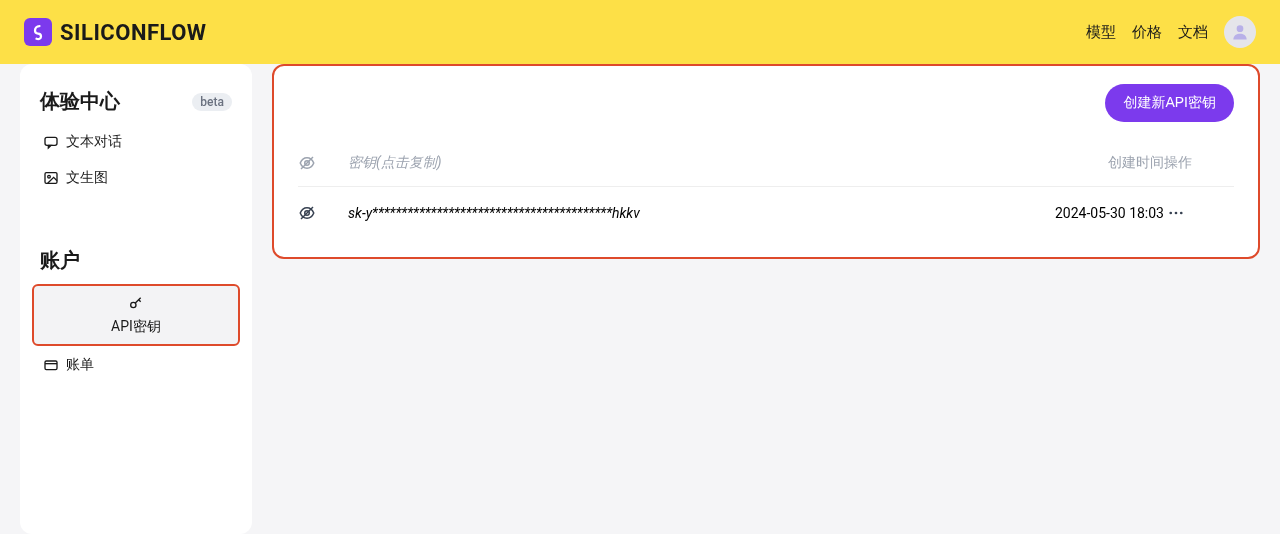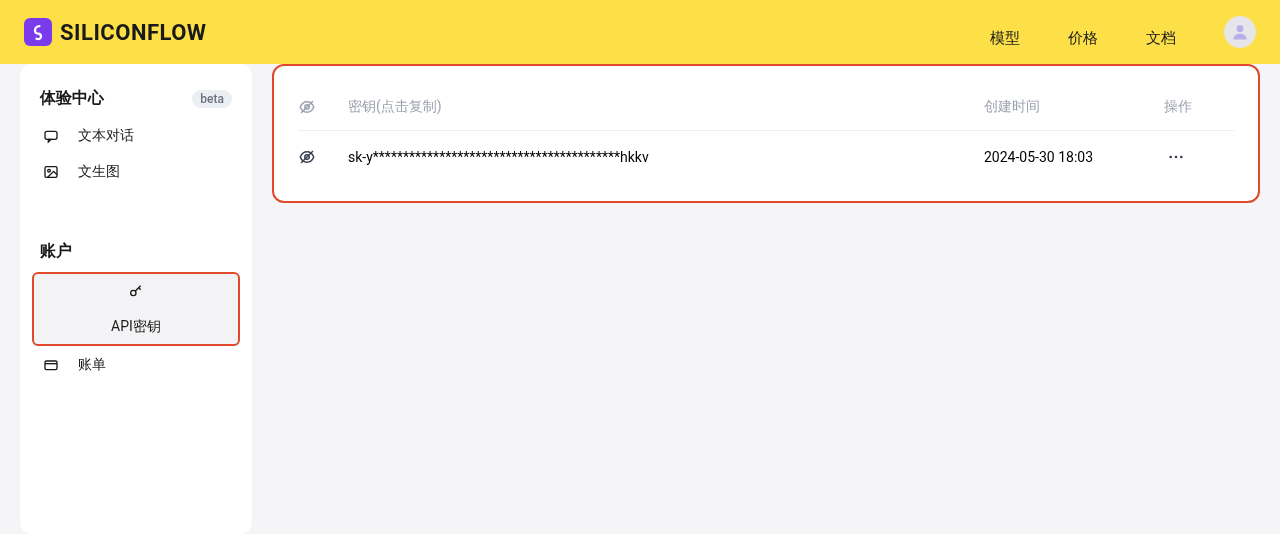--- a/index.html
+++ b/index.html
@@ -33,22 +33,22 @@
       justify-content: center;
     }
     .logo-text {
       font-size: 22px;
       font-weight: 700;
       letter-spacing: 0.5px;
       color: #1a1a1a;
     }
     .nav-right {
       display: flex;
-      align-items: flex-end;
-      gap: 48px;
+      align-items: center;
+      gap: 16px;
     }
     .nav-link {
       font-size: 15px;
       font-weight: 500;
       color: #1a1a1a;
       cursor: pointer;
     }
     .avatar {
       width: 32px;
       height: 32px;
@@ -72,38 +72,38 @@
       padding: 24px 12px;
       flex-shrink: 0;
     }
     .sidebar-section-header {
       display: flex;
       align-items: center;
       justify-content: space-between;
       padding: 0 8px 10px 8px;
     }
     .sidebar-section-title {
-      font-size: 16px;
+      font-size: 20px;
       font-weight: 600;
       color: #1a1a1a;
       text-align: center;
     }
     .beta-badge {
       background: #ebeef2;
       color: #6b7280;
       font-size: 12px;
       padding: 2px 8px;
       border-radius: 10px;
       font-weight: 500;
       margin-left: 28px;
     }
     .sidebar-item {
       display: flex;
       align-items: center;
-      gap: 18px;
+      gap: 6px;
       padding: 8px 10px;
       border-radius: 8px;
       cursor: pointer;
       font-size: 14px;
       color: #1a1a1a;
       margin-bottom: 2px;
     }
     .sidebar-item.active {
       background: #f3f3f5;
     }
@@ -157,22 +157,22 @@
     }
     .table-row.header-row {
       color: #9ca3af;
       font-size: 14px;
       border-bottom: 1px solid #eee;
     }
     .table-row:last-child {
       border-bottom: none;
     }
     .col-eye { width: 50px; display: flex; align-items: center; }
-    .col-key { flex: 1; min-width: 0; }
-    .col-time { width: 180px; }
+    .col-key { flex: 1; min-width: 0; font-style: italic; }
+    .col-time { width: 180px; text-align: right; }
     .col-action { width: 70px; text-align: left; }
     .data-row { color: #000000; font-size: 14px; }
     .more-btn { cursor: pointer; display: inline-flex; align-items: center; justify-content: center; width: 24px; height: 24px; }
     .eye-icon { cursor: pointer; color: #6b7280; }
     svg { display: block; }
   </style>
 </head>
 <body>
 
 <div class="header">
@@ -248,20 +248,23 @@
           <rect x="3" y="6" width="18" height="13" rx="2"></rect>
           <line x1="3" y1="10" x2="21" y2="10"></line>
         </svg>
       </span>
       <span>账单</span>
     </div>
   </aside>
 
   <main class="main">
     <div class="main-panel">
+      <div class="panel-top">
+        <button class="create-btn">创建新API密钥</button>
+      </div>
       <div class="table">
         <div class="table-row header-row">
           <div class="col-eye">
             <span class="eye-icon">
               <svg width="18" height="18" viewBox="0 0 24 24" fill="none" stroke="#9ca3af" stroke-width="2">
                 <path d="M3 12 C5 7 9 5 12 5 C15 5 19 7 21 12 C19 17 15 19 12 19 C9 19 5 17 3 12 Z"></path>
                 <circle cx="12" cy="12" r="3"></circle>
                 <line x1="4" y1="20" x2="20" y2="4"></line>
               </svg>
             </span>

